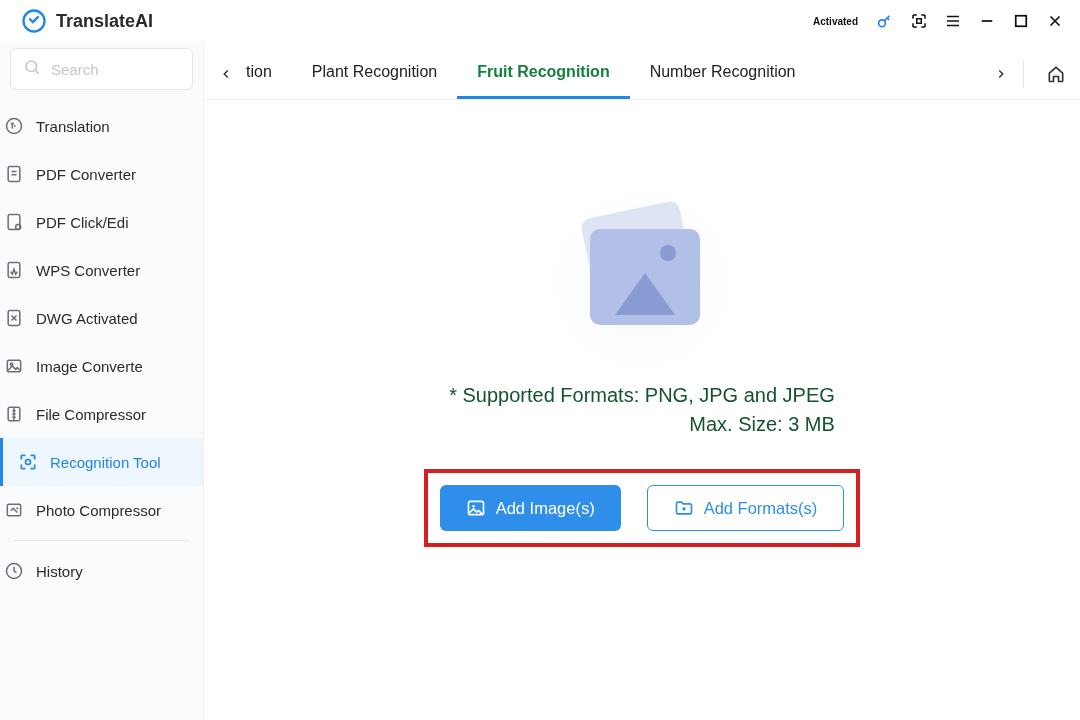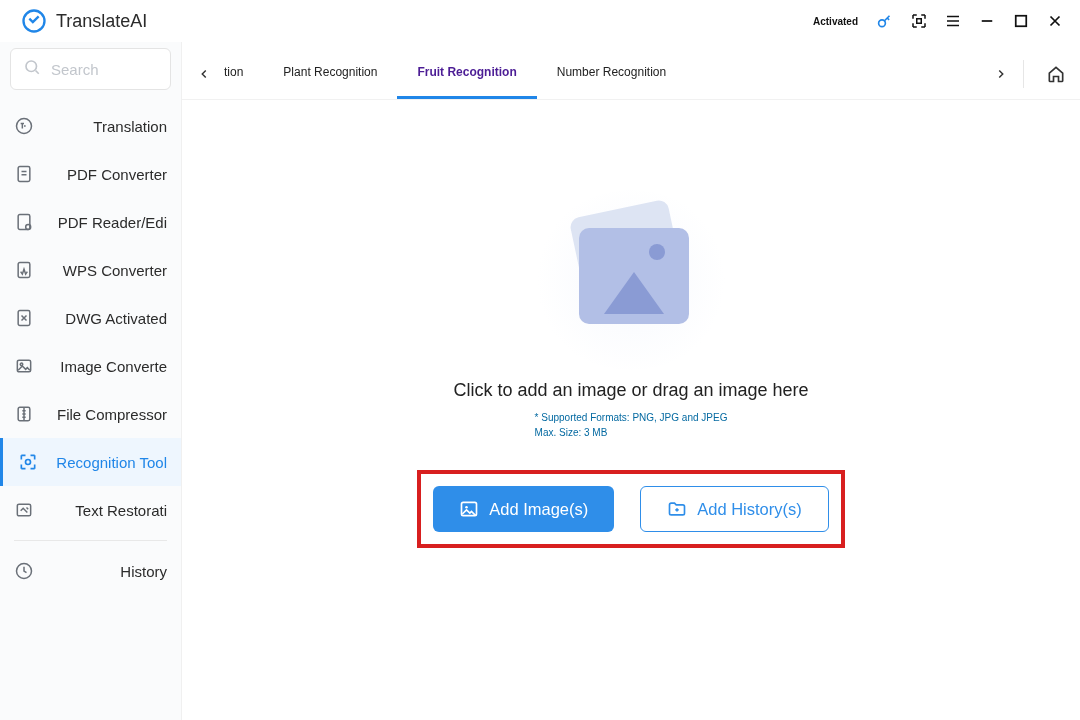--- a/index.html
+++ b/index.html
@@ -1,56 +1,56 @@
 <!DOCTYPE html>
 <html><head>
 <meta charset="utf-8">
 <style>
 * { margin: 0; padding: 0; box-sizing: border-box; font-family: -apple-system, BlinkMacSystemFont, "Segoe UI", Arial, sans-serif; }
 body { width: 1080px; height: 720px; background: #fff; display: flex; flex-direction: column; overflow: hidden; }
 .title-bar { height: 42px; display: flex; align-items: center; padding: 0 8px; }
 .logo-area { display: flex; align-items: center; gap: 8px; padding-left: 12px; }
 .logo-icon { width: 28px; height: 28px; color: #2086e8; }
-.app-name { font-weight: 400; font-size: 18px; color: #2b2b2b; text-align: right; }
+.app-name { font-weight: 700; font-size: 18px; color: #2b2b2b; text-align: right; }
 .title-spacer { flex: 1; }
 .status-text { font-weight: 700; font-size: 10px; color: #111; margin-right: 10px; }
 .win-btn { width: 34px; height: 34px; display: flex; align-items: center; justify-content: center; cursor: pointer; color: #111; }
 .win-btn svg { width: 18px; height: 18px; }
 .key-icon { color: #2086e8; }
 .body-wrap { display: flex; flex: 1; min-height: 0; }
-.sidebar { width: 182px; background: #fafbfc; display: flex; flex-direction: column; border-right: 1px solid #f0f0f0; }
+.sidebar { width: 204px; background: #fafbfc; display: flex; flex-direction: column; border-right: 1px solid #f0f0f0; }
 .search-box { margin: 6px 10px 12px 10px; height: 42px; background: #fff; border: 1px solid #e4e4e4; border-radius: 6px; display: flex; align-items: center; padding: 0 12px; gap: 10px; }
 .search-box svg { width: 18px; height: 18px; color: #c2c6cc; }
 .search-box input { border: none; outline: none; font-size: 15px; color: #333; width: 100%; background: transparent; }
 .search-box input::placeholder { color: #c2c6cc; }
 .nav-list { flex: 1; overflow-y: auto; }
-.nav-item { height: 48px; display: flex; align-items: center; gap: 12px; padding: 0 14px; font-size: 15px; color: #2b2b2b; cursor: pointer; white-space: nowrap; overflow: hidden; justify-content: space-between; }
+.nav-item { height: 48px; display: flex; align-items: center; gap: 12px; padding: 0 4px; font-size: 15px; color: #2b2b2b; cursor: pointer; white-space: nowrap; overflow: hidden; }
 .nav-item.active { color: #2086e8; font-weight: 400; background: #eef6fe; border-left: 3px solid #2086e8; padding-left: 15px; }
 .nav-item svg { width: 20px; height: 20px; flex-shrink: 0; color: #6a7078; }
 .nav-item.active svg { color: #2086e8; }
 .nav-divider { height: 1px; background: #e8e8e8; margin: 6px 14px; }
 .main { flex: 1; display: flex; flex-direction: column; position: relative; }
 .tab-bar { height: 52px; display: flex; align-items: center; padding: 0 8px; border-bottom: 1px solid #f1f1f1; margin-top: 6px; }
 .tab-scroll-btn { width: 28px; height: 28px; display: flex; align-items: center; justify-content: center; cursor: pointer; color: #333; }
 .tab-scroll-btn svg { width: 14px; height: 14px; }
 .tabs { display: flex; flex: 1; overflow: hidden; padding: 0 4px; gap: 0; align-items: center; height: 100%; }
-.tab { padding: 0 20px; font-size: 12px; color: #222; cursor: pointer; height: 100%; display: flex; align-items: center; border-bottom: 3px solid transparent; white-space: nowrap; }
+.tab { padding: 0 20px; font-size: 16px; color: #222; cursor: pointer; height: 100%; display: flex; align-items: center; border-bottom: 3px solid transparent; white-space: nowrap; }
 .tab.partial { padding-left: 2px; }
-.tab.active { color: #4c1d95; font-weight: 600; border-bottom-color: #2086e8; }
+.tab.active { color: #15803d; font-weight: 600; border-bottom-color: #2086e8; }
 .home-btn { width: 32px; height: 32px; display: flex; align-items: center; justify-content: center; cursor: pointer; color: #333; margin-left: 8px; }
 .tab-divider { width: 1px; height: 28px; background: #e6e6e6; margin: 0 8px; }
 .content { flex: 1; display: flex; flex-direction: column; align-items: center; justify-content: center; padding-bottom: 70px; }
 .drop-illustration { width: 180px; height: 150px; position: relative; margin-bottom: 28px; }
 .pic-back { position: absolute; width: 100px; height: 90px; background: #dde4f3; border-radius: 10px; left: 36px; top: 6px; transform: rotate(-12deg); }
 .pic-front { position: absolute; width: 110px; height: 96px; background: #b2bfe6; border-radius: 10px; left: 38px; top: 26px; display: flex; align-items: flex-end; justify-content: center; overflow: hidden; }
 .pic-front .sun { position: absolute; width: 16px; height: 16px; border-radius: 50%; background: #8a9bd4; top: 16px; right: 24px; }
 .pic-front .mtn { width: 0; height: 0; border-left: 30px solid transparent; border-right: 30px solid transparent; border-bottom: 42px solid #8a9bd4; margin-bottom: 10px; }
 .drop-circle { position: absolute; width: 200px; height: 180px; border-radius: 50%; background: radial-gradient(circle, rgba(230,236,250,.35) 0%, rgba(230,236,250,0) 70%); left: -10px; top: -12px; }
 .drop-text { font-size: 18px; color: #222; margin-bottom: 10px; }
-.hint-text { font-size: 10px; color: #0369a1; line-height: 1.45; text-align: left; }
+.hint-text { font-size: 20px; color: #14532d; line-height: 1.45; text-align: right; }
 .btn-row { margin-top: 30px; display: flex; gap: 26px; padding: 12px; border: 4px solid #d81f1f; }
 .btn { height: 46px; border-radius: 6px; display: flex; align-items: center; justify-content: center; gap: 10px; font-size: 16.5px; cursor: pointer; padding: 0 26px; min-width: 180px; }
 .btn-primary { background: #2f8ee9; color: #fff; border: none; }
 .btn-outline { background: #fff; color: #2f8ee9; border: 1.5px solid #2f8ee9; }
 .btn svg { width: 20px; height: 20px; }
 </style>
 </head>
 <body>
 
 <div class="title-bar">
@@ -123,21 +123,21 @@
             <rect x="5" y="3" width="14" height="18" rx="2"></rect>
             <path d="M9 9h6M9 13h6"></path>
           </svg>
         <span>PDF Converter</span>
       </div>
       <div class="nav-item">
         <svg viewBox="0 0 24 24" fill="none" stroke="currentColor" stroke-width="1.8">
             <rect x="5" y="3" width="14" height="18" rx="2"></rect>
             <circle cx="17" cy="18" r="3"></circle>
           </svg>
-        <span>PDF Reader/Edi</span>
+        <span>PDF Click/Edi</span>
       </div>
       <div class="nav-item">
         <svg viewBox="0 0 24 24" fill="none" stroke="currentColor" stroke-width="1.8">
             <rect x="5" y="3" width="14" height="18" rx="2"></rect>
             <path d="M8 14l2 3 2-6 2 6 2-3"></path>
           </svg>
         <span>WPS Converter</span>
       </div>
       <div class="nav-item">
         <svg viewBox="0 0 24 24" fill="none" stroke="currentColor" stroke-width="1.8">
@@ -167,21 +167,21 @@
             <circle cx="12" cy="12" r="3"></circle>
           </svg>
         <span>Recognition Tool</span>
       </div>
       <div class="nav-item">
         <svg viewBox="0 0 24 24" fill="none" stroke="currentColor" stroke-width="1.8">
             <rect x="4" y="5" width="16" height="14" rx="2"></rect>
             <path d="M8 13l3-3 5 5"></path>
             <path d="M15 9l2 2"></path>
           </svg>
-        <span>Text Restorati</span>
+        <span>Photo Compressor</span>
       </div>
       <div class="nav-divider"></div>
       <div class="nav-item">
         <svg viewBox="0 0 24 24" fill="none" stroke="currentColor" stroke-width="1.8">
             <circle cx="12" cy="12" r="9"></circle>
             <path d="M12 7v5l3 2"></path>
           </svg>
         <span>History</span>
       </div>
     </div>
@@ -215,37 +215,36 @@
 
     <div class="content">
       <div class="drop-illustration">
         <div class="drop-circle"></div>
         <div class="pic-back"></div>
         <div class="pic-front">
             <div class="sun"></div>
             <div class="mtn"></div>
           </div>
       </div>
-      <div class="drop-text">Click to add an image or drag an image here</div>
       <div class="hint-text">
         <div>* Supported Formats: PNG, JPG and JPEG</div>
         <div>Max. Size: 3 MB</div>
       </div>
       <div class="btn-row">
         <button class="btn btn-primary">
           <svg viewBox="0 0 24 24" fill="currentColor">
               <rect x="3" y="4" width="18" height="16" rx="2" fill="none" stroke="currentColor" stroke-width="2"></rect>
               <circle cx="9" cy="10" r="1.5"></circle>
               <path d="M4 18l5-5 4 4 2-2 5 5" fill="none" stroke="currentColor" stroke-width="2"></path>
             </svg>
           <span>Add Image(s)</span>
         </button>
         <button class="btn btn-outline">
           <svg viewBox="0 0 24 24" fill="none" stroke="currentColor" stroke-width="2">
               <path d="M3 7a2 2 0 012-2h4l2 2h8a2 2 0 012 2v8a2 2 0 01-2 2H5a2 2 0 01-2-2z"></path>
               <path d="M12 11v4m-2-2h4"></path>
             </svg>
-          <span>Add History(s)</span>
+          <span>Add Formats(s)</span>
         </button>
       </div>
     </div>
   </div>
 </div>
 
 </body></html>

